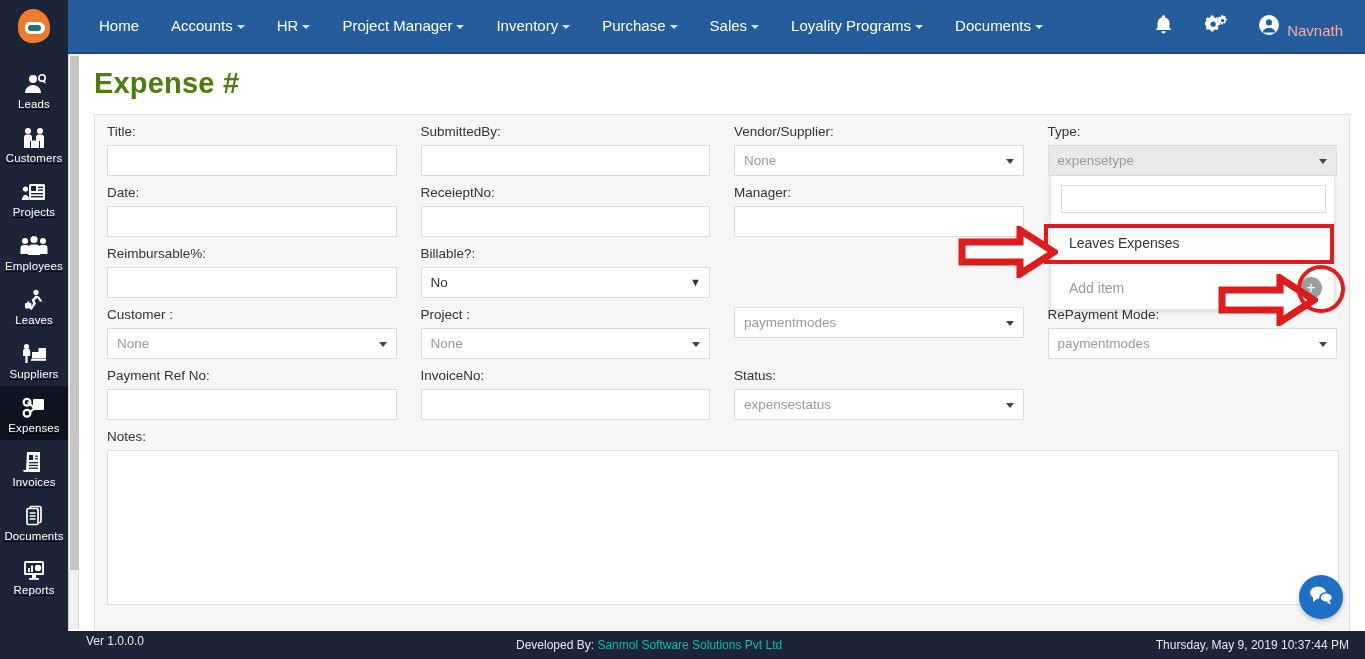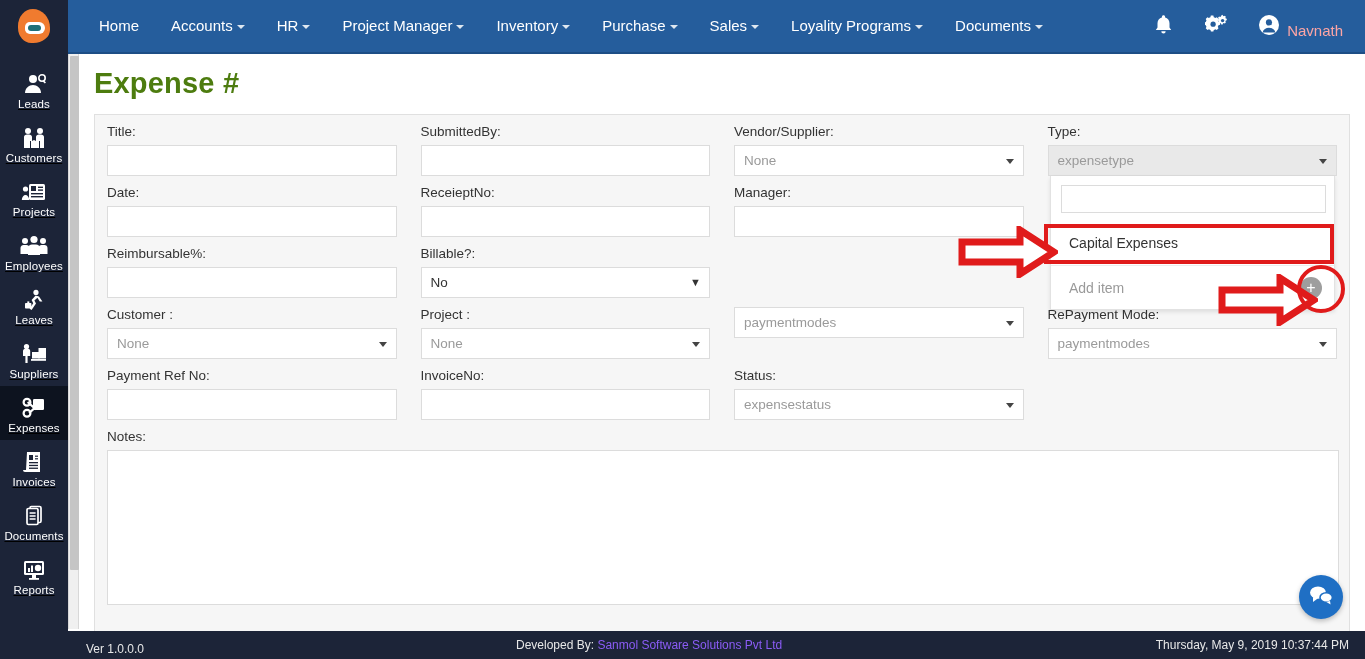--- a/index.html
+++ b/index.html
@@ -309,23 +309,23 @@
   
   #footer {
     position: absolute;
     left: 68px; bottom: 0;
     width: 1297px; height: 28px;
     background: #1c2438;
     color: #e8e8e8;
     font-size: 12px;
     z-index: 25;
   }
-  #footer .fl { position: absolute; left: 18px; top: 11px; }
+  #footer .fl { position: absolute; left: 18px; top: 3px; }
   #footer .fc { position: absolute; left: 448px; top: 7px; }
-  #footer .fc .dev-link { color: #8b5cf6; }
+  #footer .fc .dev-link { color: #14b8a6; }
   #footer .fr { position: absolute; right: 16px; top: 7px; }
 
   #bottom-strip {
     position: absolute; left: 0; bottom: 0;
     width: 68px; height: 28px;
     background: #1c2438;
     z-index: 32;
   }
 </style>
 </head>
@@ -644,21 +644,21 @@
         <textarea class="notes-area" style=""></textarea>
       </div>
     </div>
 
   </div>
 </div>
 
 <div id="type-dropdown">
   <input id="dd-search" value="" style="">
   <div class="dd-option">
-    <span>Capital Expenses</span>
+    <span>Leaves Expenses</span>
   </div>
   <div class="dd-additem">
     <span>Add item</span>
     <span id="add-item-plus">+</span>
   </div>
 </div>
 
 <div class="anno" id="anno-box-option"></div>
 <div class="anno" id="anno-arrow-1">
   <svg width="100" height="52" viewBox="0 0 100 52">

